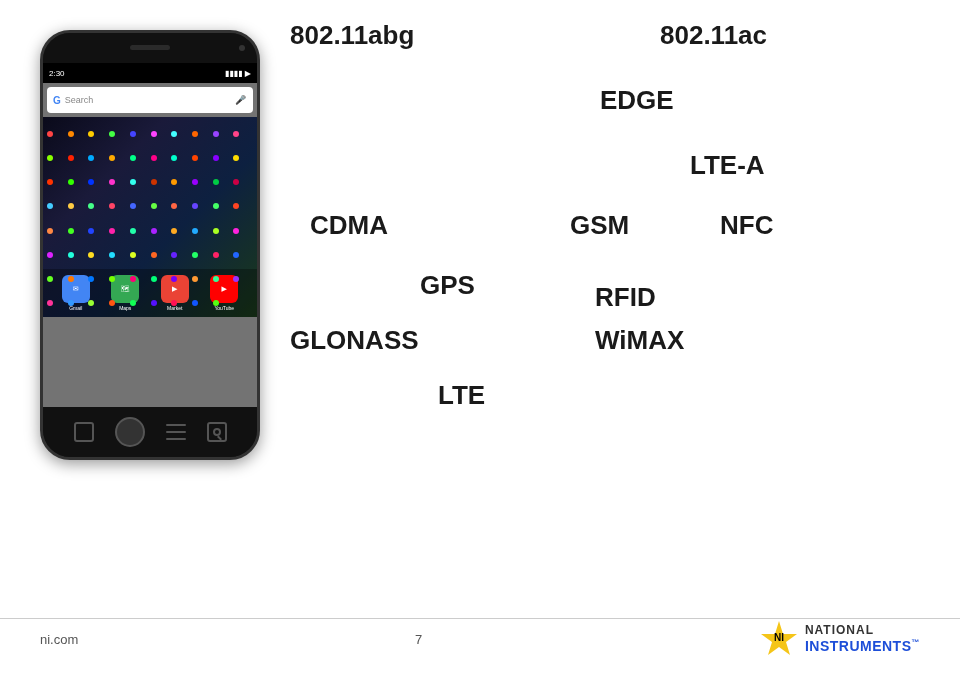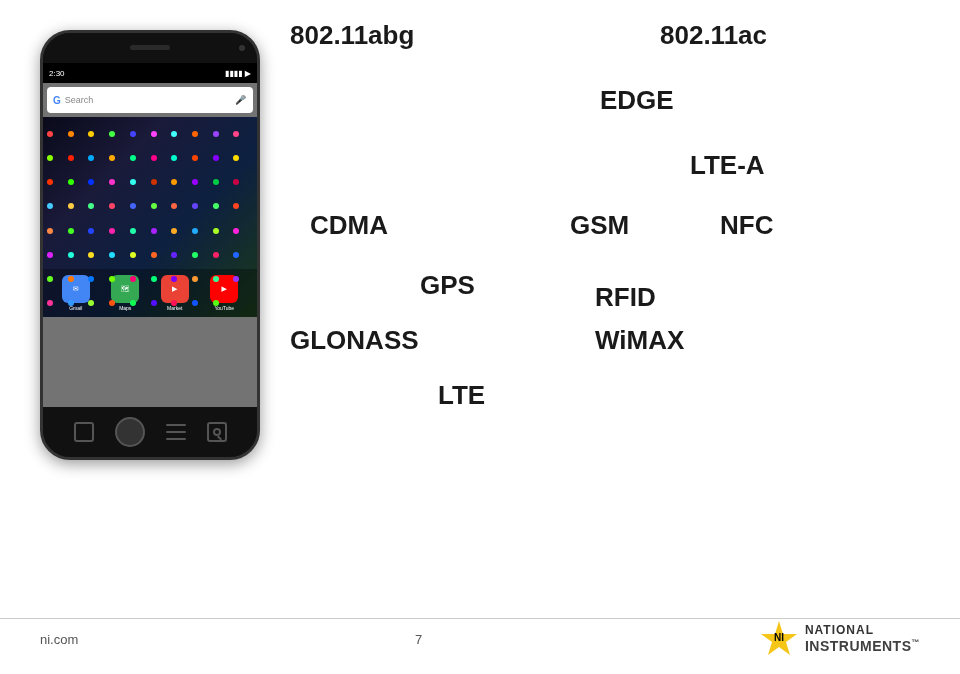--- a/index.html
+++ b/index.html
@@ -241,21 +241,21 @@
     .ni-label-national {
       font-size: 12px;
       color: #333;
       font-weight: 600;
       letter-spacing: 1px;
       text-transform: uppercase;
     }
 
     .ni-label-instruments {
       font-size: 14px;
-      color: #404040;
+      color: #1d4ed8;
       font-weight: bold;
       letter-spacing: 0.5px;
       text-transform: uppercase;
     }
 
     .ni-tm {
       font-size: 8px;
       vertical-align: super;
     }
   </style>

